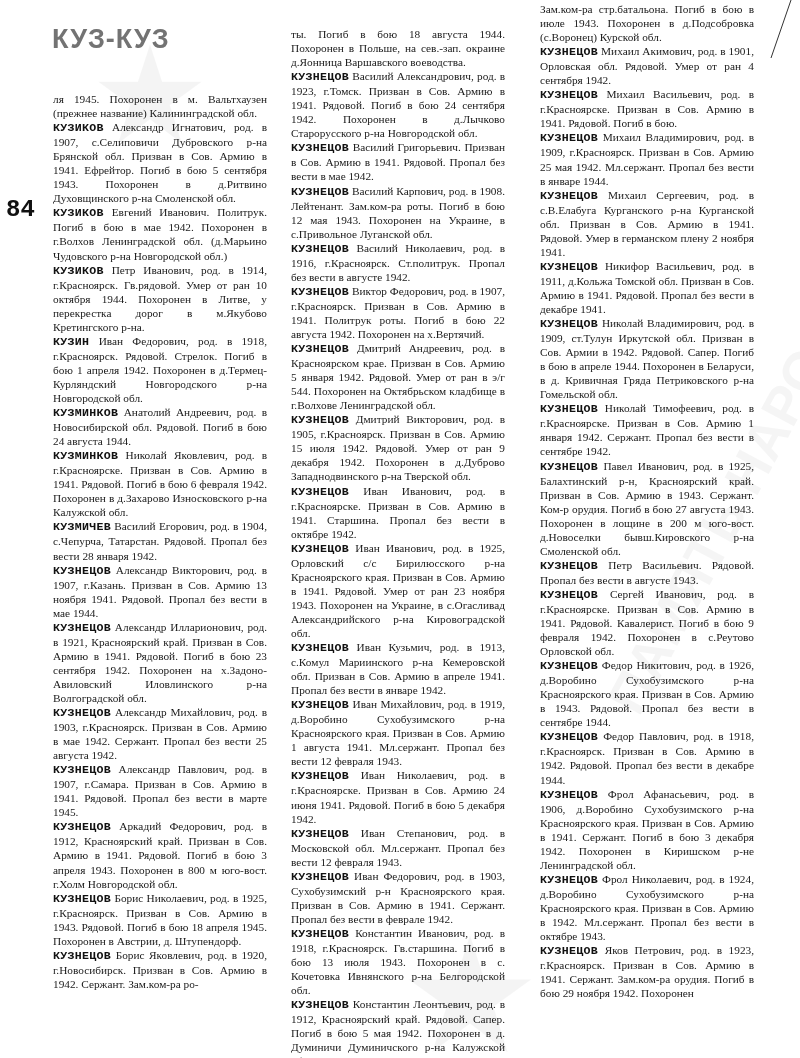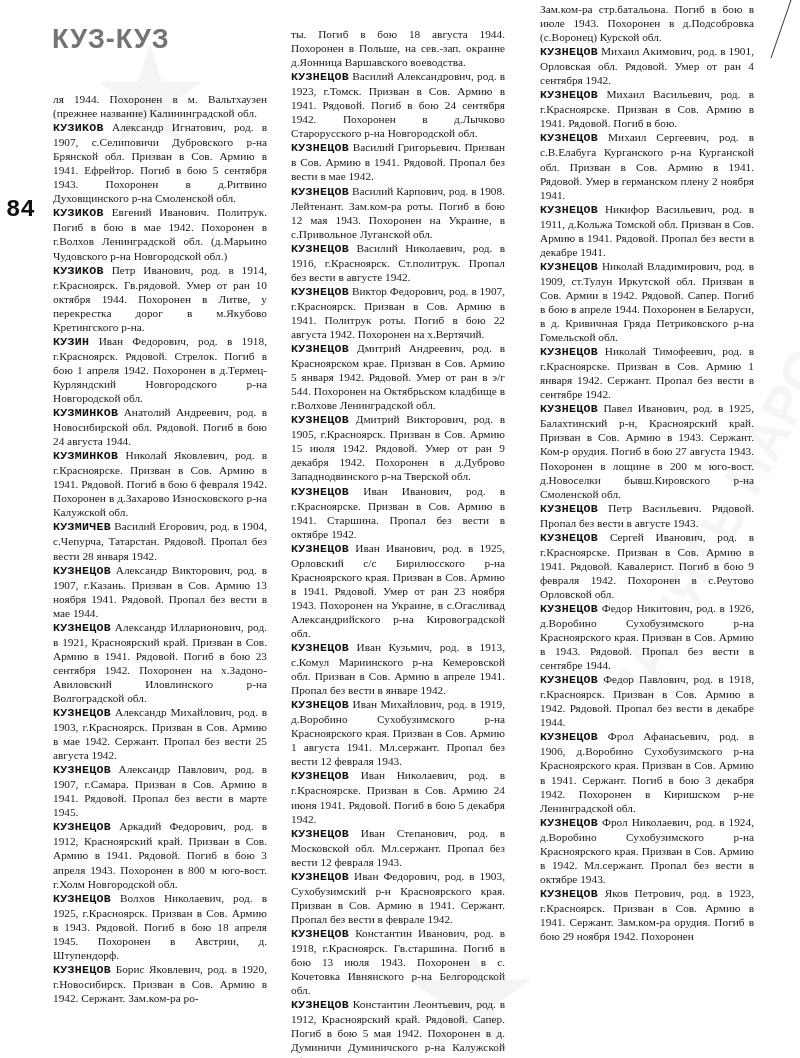--- a/index.html
+++ b/index.html
@@ -58,34 +58,34 @@
 </svg>
 <div class="wm-text">ПАМЯТЬ НАРОДА</div>
 <svg class="pen-mark" viewBox="0 0 30 60">
   <path d="M26 0 L6 58" stroke="#333" stroke-width="1" fill="none"></path>
 </svg>
 
 <div class="header">КУЗ-КУЗ</div>
 <div class="page-number">84</div>
 
 <div class="column col-left">
-    <p class="entry"><span>ля 1944. Похоронен в м. Вальтхаузен (прежнее название) Калининградской обл.</span></p>
+    <p class="entry"><span>ля 1945. Похоронен в м. Вальтхаузен (прежнее название) Калининградской обл.</span></p>
     <p class="entry"><span class="name">КУЗИКОВ</span> <span class="given">Александр Игнатович,</span><span> род. в 1907, с.Селиповичи Дубровского р-на Брянской обл. Призван в Сов. Армию в 1941. Ефрейтор. Погиб в бою 5 сентября 1943. Похоронен в д.Ритвино Духовщинского р-на Смоленской обл.</span></p>
     <p class="entry"><span class="name">КУЗИКОВ</span> <span class="given">Евгений Иванович.</span><span> Политрук. Погиб в бою в мае 1942. Похоронен в г.Волхов Ленинградской обл. (д.Марьино Чудовского р-на Новгородской обл.)</span></p>
     <p class="entry"><span class="name">КУЗИКОВ</span> <span class="given">Петр Иванович,</span><span> род. в 1914, г.Красноярск. Гв.рядовой. Умер от ран 10 октября 1944. Похоронен в Литве, у перекрестка дорог в м.Якубово Кретингского р-на.</span></p>
     <p class="entry"><span class="name">КУЗИН</span> <span class="given">Иван Федорович,</span><span> род. в 1918, г.Красноярск. Рядовой. Стрелок. Погиб в бою 1 апреля 1942. Похоронен в д.Термец-Курляндский Новгородского р-на Новгородской обл.</span></p>
     <p class="entry"><span class="name">КУЗМИНКОВ</span> <span class="given">Анатолий Андреевич,</span><span> род. в Новосибирской обл. Рядовой. Погиб в бою 24 августа 1944.</span></p>
     <p class="entry"><span class="name">КУЗМИНКОВ</span> <span class="given">Николай Яковлевич,</span><span> род. в г.Красноярске. Призван в Сов. Армию в 1941. Рядовой. Погиб в бою 6 февраля 1942. Похоронен в д.Захарово Износковского р-на Калужской обл.</span></p>
     <p class="entry"><span class="name">КУЗМИЧЕВ</span> <span class="given">Василий Егорович,</span><span> род. в 1904, с.Чепурча, Татарстан. Рядовой. Пропал без вести 28 января 1942.</span></p>
     <p class="entry"><span class="name">КУЗНЕЦОВ</span> <span class="given">Александр Викторович,</span><span> род. в 1907, г.Казань. Призван в Сов. Армию 13 ноября 1941. Рядовой. Пропал без вести в мае 1944.</span></p>
     <p class="entry"><span class="name">КУЗНЕЦОВ</span> <span class="given">Александр Илларионович,</span><span> род. в 1921, Красноярский край. Призван в Сов. Армию в 1941. Рядовой. Погиб в бою 23 сентября 1942. Похоронен на х.Задоно-Авиловский Иловлинского р-на Волгоградской обл.</span></p>
     <p class="entry"><span class="name">КУЗНЕЦОВ</span> <span class="given">Александр Михайлович,</span><span> род. в 1903, г.Красноярск. Призван в Сов. Армию в мае 1942. Сержант. Пропал без вести 25 августа 1942.</span></p>
     <p class="entry"><span class="name">КУЗНЕЦОВ</span> <span class="given">Александр Павлович,</span><span> род. в 1907, г.Самара. Призван в Сов. Армию в 1941. Рядовой. Пропал без вести в марте 1945.</span></p>
     <p class="entry"><span class="name">КУЗНЕЦОВ</span> <span class="given">Аркадий Федорович,</span><span> род. в 1912, Красноярский край. Призван в Сов. Армию в 1941. Рядовой. Погиб в бою 3 апреля 1943. Похоронен в 800 м юго-вост. г.Холм Новгородской обл.</span></p>
-    <p class="entry"><span class="name">КУЗНЕЦОВ</span> <span class="given">Волхов Николаевич,</span><span> род. в 1925, г.Красноярск. Призван в Сов. Армию в 1943. Рядовой. Погиб в бою 18 апреля 1945. Похоронен в Австрии, д. Штупендорф.</span></p>
+    <p class="entry"><span class="name">КУЗНЕЦОВ</span> <span class="given">Борис Николаевич,</span><span> род. в 1925, г.Красноярск. Призван в Сов. Армию в 1943. Рядовой. Погиб в бою 18 апреля 1945. Похоронен в Австрии, д. Штупендорф.</span></p>
     <p class="entry"><span class="name">КУЗНЕЦОВ</span> <span class="given">Борис Яковлевич,</span><span> род. в 1920, г.Новосибирск. Призван в Сов. Армию в 1942. Сержант. Зам.ком-ра ро-</span></p>
   </div>
 <div class="column col-mid">
     <p class="entry"><span>ты. Погиб в бою 18 августа 1944. Похоронен в Польше, на сев.-зап. окраине д.Яонница Варшавского воеводства.</span></p>
     <p class="entry"><span class="name">КУЗНЕЦОВ</span> <span class="given">Василий Александрович,</span><span> род. в 1923, г.Томск. Призван в Сов. Армию в 1941. Рядовой. Погиб в бою 24 сентября 1942. Похоронен в д.Лычково Старорусского р-на Новгородской обл.</span></p>
     <p class="entry"><span class="name">КУЗНЕЦОВ</span> <span class="given">Василий Григорьевич.</span><span> Призван в Сов. Армию в 1941. Рядовой. Пропал без вести в мае 1942.</span></p>
     <p class="entry"><span class="name">КУЗНЕЦОВ</span> <span class="given">Василий Карпович,</span><span> род. в 1908. Лейтенант. Зам.ком-ра роты. Погиб в бою 12 мая 1943. Похоронен на Украине, в с.Привольное Луганской обл.</span></p>
     <p class="entry"><span class="name">КУЗНЕЦОВ</span> <span class="given">Василий Николаевич,</span><span> род. в 1916, г.Красноярск. Ст.политрук. Пропал без вести в августе 1942.</span></p>
     <p class="entry"><span class="name">КУЗНЕЦОВ</span> <span class="given">Виктор Федорович,</span><span> род. в 1907, г.Красноярск. Призван в Сов. Армию в 1941. Политрук роты. Погиб в бою 22 августа 1942. Похоронен на х.Вертячий.</span></p>
     <p class="entry"><span class="name">КУЗНЕЦОВ</span> <span class="given">Дмитрий Андреевич,</span><span> род. в Красноярском крае. Призван в Сов. Армию 5 января 1942. Рядовой. Умер от ран в э/г 544. Похоронен на Октябрьском кладбище в г.Волхове Ленинградской обл.</span></p>
@@ -98,20 +98,21 @@
     <p class="entry"><span class="name">КУЗНЕЦОВ</span> <span class="given">Иван Степанович,</span><span> род. в Московской обл. Мл.сержант. Пропал без вести 12 февраля 1943.</span></p>
     <p class="entry"><span class="name">КУЗНЕЦОВ</span> <span class="given">Иван Федорович,</span><span> род. в 1903, Сухобузимский р-н Красноярского края. Призван в Сов. Армию в 1941. Сержант. Пропал без вести в феврале 1942.</span></p>
     <p class="entry"><span class="name">КУЗНЕЦОВ</span> <span class="given">Константин Иванович,</span><span> род. в 1918, г.Красноярск. Гв.старшина. Погиб в бою 13 июля 1943. Похоронен в с. Кочетовка Ивнянского р-на Белгородской обл.</span></p>
     <p class="entry"><span class="name">КУЗНЕЦОВ</span> <span class="given">Константин Леонтьевич,</span><span> род. в 1912, Красноярский край. Рядовой. Сапер. Погиб в бою 5 мая 1942. Похоронен в д. Думиничи Думиничского р-на Калужской обл.</span></p>
     <p class="entry"><span class="name">КУЗНЕЦОВ</span> <span class="given">Николай Васильевич,</span><span> род. в 1913, г.Красноярск. Гв.ст.лейтенант.</span></p>
   </div>
 <div class="column col-right">
     <p class="entry"><span>Зам.ком-ра стр.батальона. Погиб в бою в июле 1943. Похоронен в д.Подсобровка (с.Воронец) Курской обл.</span></p>
     <p class="entry"><span class="name">КУЗНЕЦОВ</span> <span class="given">Михаил Акимович,</span><span> род. в 1901, Орловская обл. Рядовой. Умер от ран 4 сентября 1942.</span></p>
     <p class="entry"><span class="name">КУЗНЕЦОВ</span> <span class="given">Михаил Васильевич,</span><span> род. в г.Красноярске. Призван в Сов. Армию в 1941. Рядовой. Погиб в бою.</span></p>
+    <p class="entry"><span class="name">КУЗНЕЦОВ</span> <span class="given">Михаил Владимирович,</span><span> род. в 1909, г.Красноярск. Призван в Сов. Армию 25 мая 1942. Мл.сержант. Пропал без вести в январе 1944.</span></p>
     <p class="entry"><span class="name">КУЗНЕЦОВ</span> <span class="given">Михаил Сергеевич,</span><span> род. в с.В.Елабуга Курганского р-на Курганской обл. Призван в Сов. Армию в 1941. Рядовой. Умер в германском плену 2 ноября 1941.</span></p>
     <p class="entry"><span class="name">КУЗНЕЦОВ</span> <span class="given">Никифор Васильевич,</span><span> род. в 1911, д.Кольжа Томской обл. Призван в Сов. Армию в 1941. Рядовой. Пропал без вести в декабре 1941.</span></p>
     <p class="entry"><span class="name">КУЗНЕЦОВ</span> <span class="given">Николай Владимирович,</span><span> род. в 1909, ст.Тулун Иркутской обл. Призван в Сов. Армии в 1942. Рядовой. Сапер. Погиб в бою в апреле 1944. Похоронен в Беларуси, в д. Кривичная Гряда Петриковского р-на Гомельской обл.</span></p>
     <p class="entry"><span class="name">КУЗНЕЦОВ</span> <span class="given">Николай Тимофеевич,</span><span> род. в г.Красноярске. Призван в Сов. Армию 1 января 1942. Сержант. Пропал без вести в сентябре 1942.</span></p>
     <p class="entry"><span class="name">КУЗНЕЦОВ</span> <span class="given">Павел Иванович,</span><span> род. в 1925, Балахтинский р-н, Красноярский край. Призван в Сов. Армию в 1943. Сержант. Ком-р орудия. Погиб в бою 27 августа 1943. Похоронен в лощине в 200 м юго-вост. д.Новоселки бывш.Кировского р-на Смоленской обл.</span></p>
     <p class="entry"><span class="name">КУЗНЕЦОВ</span> <span class="given">Петр Васильевич.</span><span> Рядовой. Пропал без вести в августе 1943.</span></p>
     <p class="entry"><span class="name">КУЗНЕЦОВ</span> <span class="given">Сергей Иванович,</span><span> род. в г.Красноярске. Призван в Сов. Армию в 1941. Рядовой. Кавалерист. Погиб в бою 9 февраля 1942. Похоронен в с.Реутово Орловской обл.</span></p>
     <p class="entry"><span class="name">КУЗНЕЦОВ</span> <span class="given">Федор Никитович,</span><span> род. в 1926, д.Воробино Сухобузимского р-на Красноярского края. Призван в Сов. Армию в 1943. Рядовой. Пропал без вести в сентябре 1944.</span></p>
     <p class="entry"><span class="name">КУЗНЕЦОВ</span> <span class="given">Федор Павлович,</span><span> род. в 1918, г.Красноярск. Призван в Сов. Армию в 1942. Рядовой. Пропал без вести в декабре 1944.</span></p>
     <p class="entry"><span class="name">КУЗНЕЦОВ</span> <span class="given">Фрол Афанасьевич,</span><span> род. в 1906, д.Воробино Сухобузимского р-на Красноярского края. Призван в Сов. Армию в 1941. Сержант. Погиб в бою 3 декабря 1942. Похоронен в Киришском р-не Ленинградской обл.</span></p>

